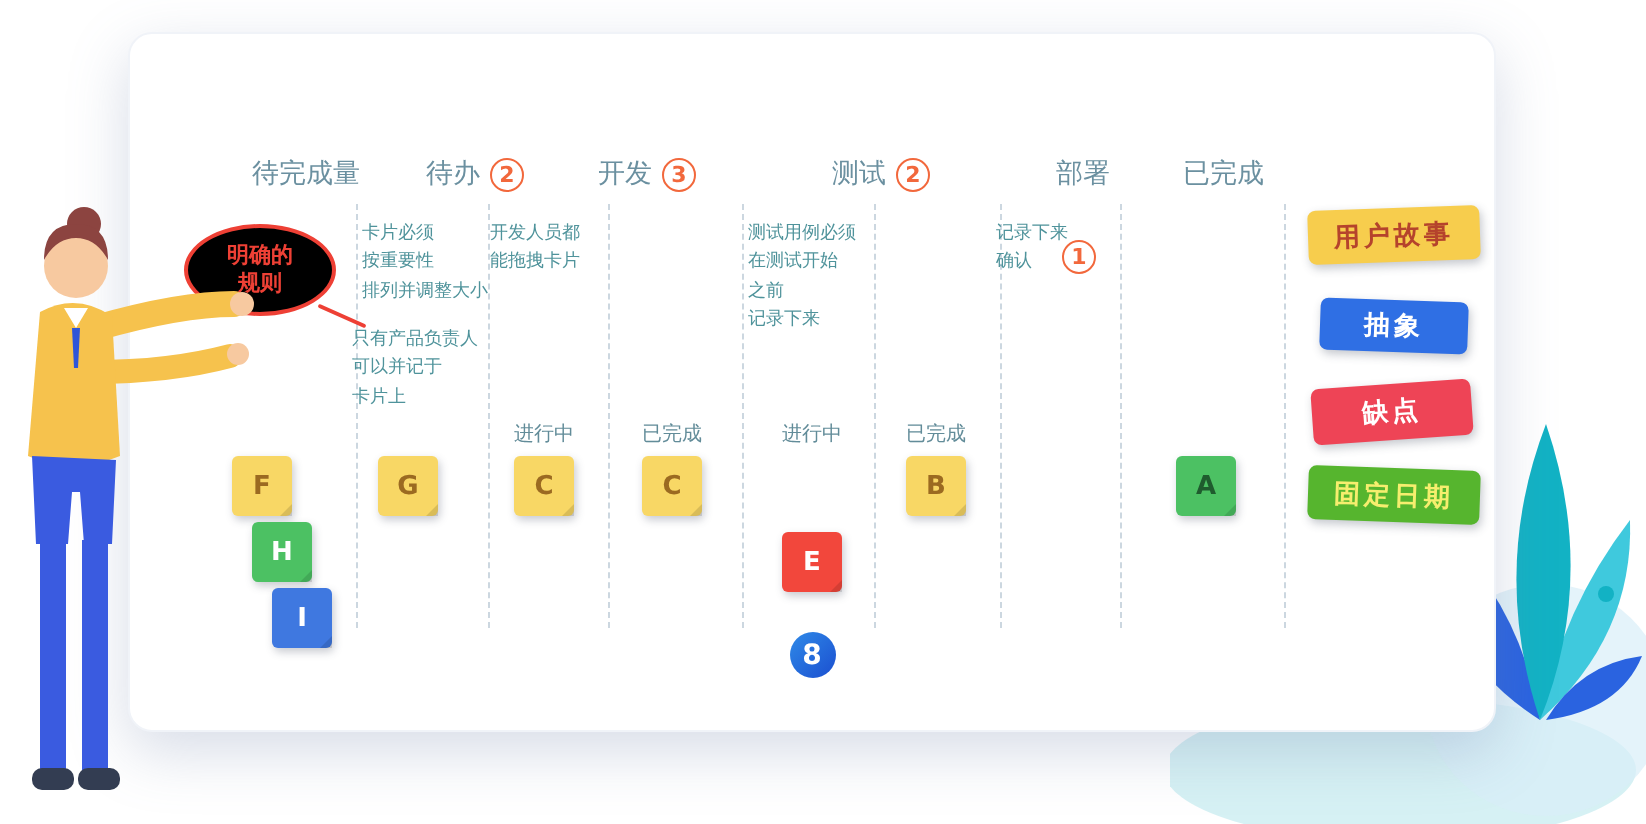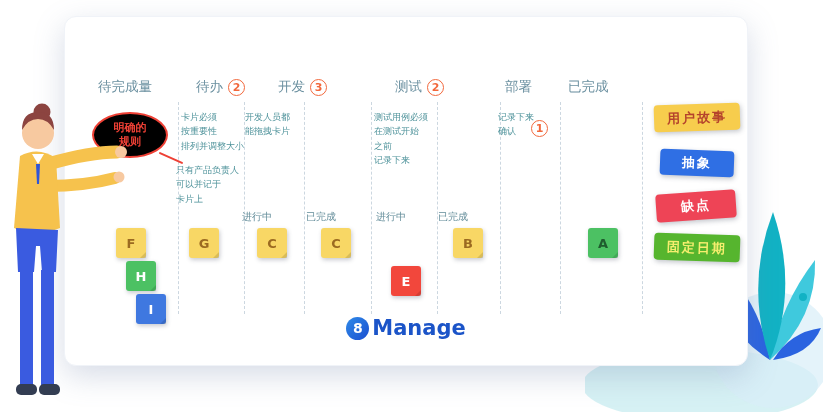--- a/index.html
+++ b/index.html
@@ -3,40 +3,40 @@
 <meta charset="utf-8">
 <style>
   *{margin:0;padding:0;box-sizing:border-box}
   body{background:#fff}
   .canvas{position:relative;width:823px;height:412px;background:#fff;overflow:hidden;
           font-family:"DejaVu Sans","Liberation Sans",sans-serif}
   .board{position:absolute;left:64px;top:16px;width:684px;height:350px;background:#fff;
          border-radius:12px;box-shadow:0 10px 30px rgba(110,130,170,.28);z-index:1;border:1px solid #f0f3f8}
   .title{position:absolute;left:64px;top:28px;width:684px;text-align:center;font-size:27px;
          font-weight:700;color:#ee4035;letter-spacing:6px;z-index:2}
-  .col-header{position:absolute;top:78px;display:flex;align-items:center;justify-content:flex-start;
+  .col-header{position:absolute;top:78px;display:flex;align-items:center;justify-content:flex-end;
               gap:5px;font-size:13.5px;color:#6b90a0;z-index:2}
   .h-backlog{left:98px;width:82px}.h-todo{left:196px;width:66px}.h-dev{left:278px;width:70px}
   .h-test{left:395px;width:70px}.h-deploy{left:505px;width:50px}.h-done{left:568px;width:64px}
   .wip{display:inline-flex;align-items:center;justify-content:center;width:17px;height:17px;
        border:1.5px solid #f2683c;border-radius:50%;color:#f2683c;font-size:11px;font-weight:600;flex:none}
   .wip.floating{position:absolute;z-index:2}
   .wip-deploy{left:531px;top:120px}
   .sep{position:absolute;top:102px;height:212px;width:0;border-left:1px dashed #ccd7e0;z-index:1}
   .sep1{left:178px}.sep2{left:244px}.sep3{left:304px}.sep4{left:371px}
   .sep5{left:437px}.sep6{left:500px}.sep7{left:560px}.sep8{left:642px}
   .rule{position:absolute;font-size:9px;line-height:1.6;color:#4f939b;text-align:left;
         white-space:pre-line;z-index:2}
   .r-todo1{left:181px;top:110px;width:68px}
   .r-todo2{left:176px;top:163px;width:76px}
   .r-dev1{left:245px;top:110px;width:58px}
   .r-dev2{left:310px;top:110px;width:60px}
   .r-test1{left:374px;top:110px;width:62px}
   .r-deploy{left:498px;top:110px;width:44px}
-  .status{position:absolute;top:210px;font-size:10px;color:#628c99;text-align:left;z-index:2}
+  .status{position:absolute;top:210px;font-size:10px;color:#628c99;text-align:center;z-index:2}
   .s-dev1{left:242px;width:60px}.s-dev2{left:306px;width:60px}
   .s-test1{left:376px;width:60px}.s-test2{left:438px;width:60px}
   .card{position:absolute;width:30px;height:30px;border-radius:3px;display:flex;align-items:center;
         justify-content:center;font-size:13px;font-weight:700;box-shadow:1px 2px 4px rgba(60,70,90,.28);z-index:2}
   .card::after{content:"";position:absolute;right:0;bottom:0;border-width:0 0 6px 6px;border-style:solid;
         border-color:transparent transparent rgba(0,0,0,.12) transparent}
   .card.yellow{background:#f8d765;color:#9b6a21}
   .card.green{background:#4cc163;color:#fff}
   .card.green-dark{background:#4cc163;color:#1f5c2e}
   .card.blue{background:#3f78e0;color:#fff}
@@ -166,21 +166,20 @@
       <span>A</span>
     </div>
 
   <div class="tag t-user">用户故事</div>
   <div class="tag t-abstract">抽象</div>
   <div class="tag t-defect">缺点</div>
   <div class="tag t-date">固定日期</div>
 
   <div class="logo">
     <span class="logo-8">8</span>
-    <span class="logo-name">Manage</span>
   </div>
 
   <svg class="person" viewBox="0 0 160 310">
     <circle cx="52" cy="12" r="8.5" fill="#8c4440"></circle>
     <circle cx="48" cy="33" r="16" fill="#f7c9a0"></circle>
     <path d="M32 30 Q32 12 48 12 Q64 12 64 30 Q58 19 48 19 Q38 19 32 30 Z" fill="#8c4440"></path>
     <path d="M58 64 Q100 52 127 52" stroke="#f6c24d" stroke-width="13" fill="none" stroke-linecap="round"></path>
     <circle cx="131" cy="52" r="6" fill="#f7c9a0"></circle>
     <path d="M56 86 Q95 86 125 78" stroke="#f6c24d" stroke-width="12" fill="none" stroke-linecap="round"></path>
     <circle cx="129" cy="77" r="5.5" fill="#f7c9a0"></circle>

